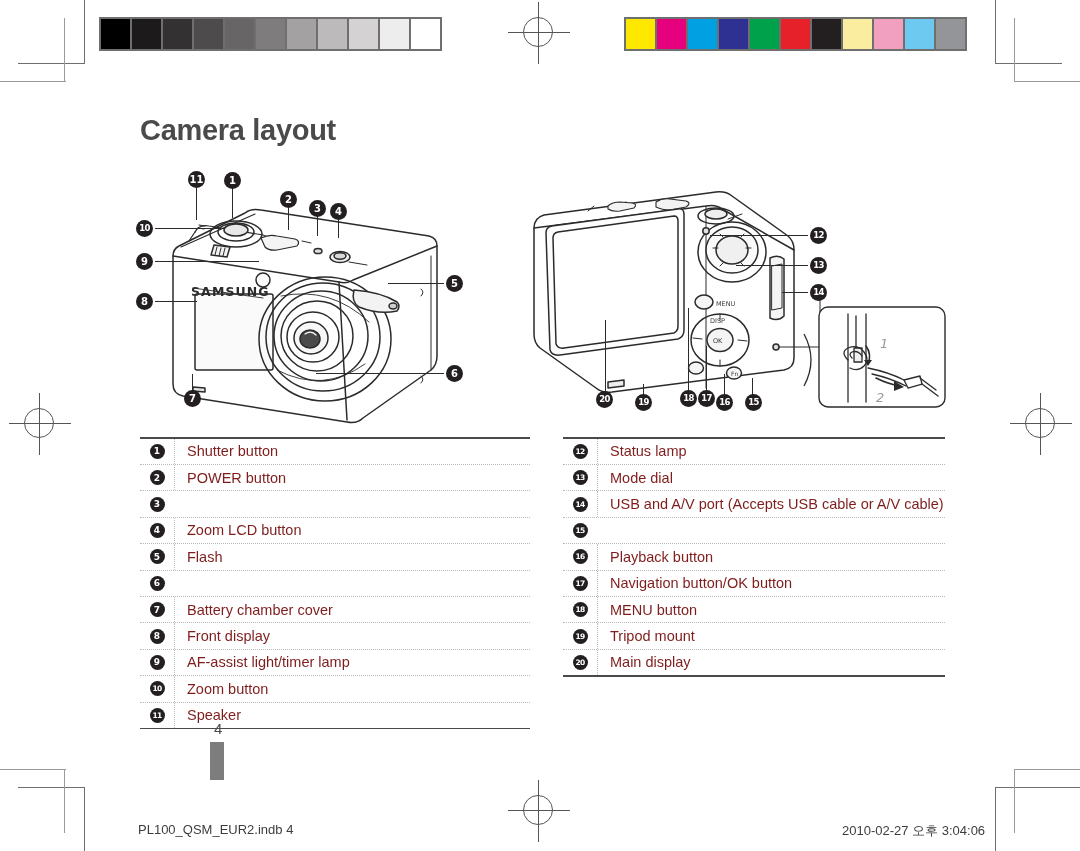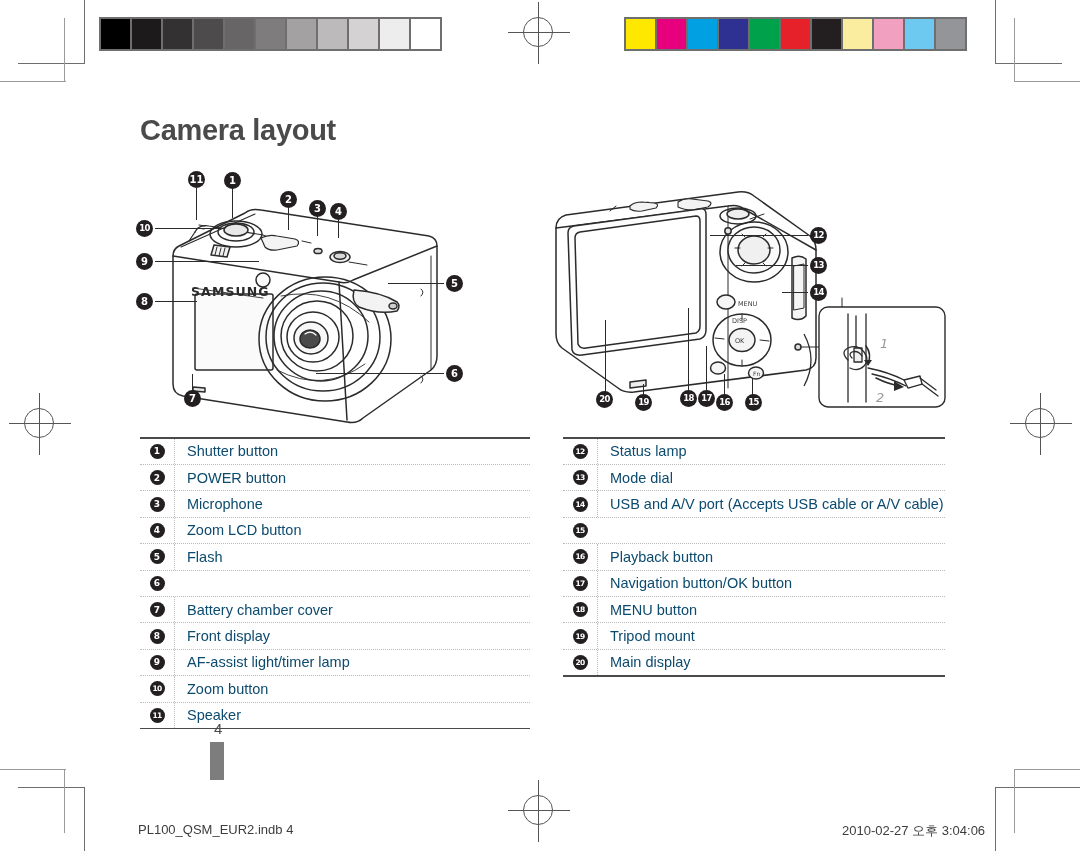--- a/index.html
+++ b/index.html
@@ -77,21 +77,21 @@
   .lnum .cbs {
     width: 15px; height: 15px; border-radius: 50%;
     background: #231f20; color: #fff;
     font-size: 9px; font-weight: bold;
     display: flex; align-items: center; justify-content: center;
     font-family: "DejaVu Sans", sans-serif;
   }
   .lnum .cbs.wide { font-size: 7.5px; letter-spacing: -0.6px; }
   .ltext {
     flex: 1 1 auto;
-    font-size: 14.5px; color: #0c4a6e;
+    font-size: 14.5px; color: #7f1d1d;
     padding-left: 12px;
     border-left: 1px dotted #bdbdbd;
     height: 100%;
     display: flex; align-items: center;
     white-space: nowrap;
   }
 
   
   #pagenum {
     position: absolute; left: 214px; top: 720px;
@@ -300,21 +300,21 @@
   <div class="lead" style="left:316px;top:373px;width:128px;height:1.4px;"></div>
   <div class="cb" style="left:446px;top:365px;">
       <span>6</span>
     </div>
 
   <div class="lead" style="left:192px;top:374px;width:1.4px;height:17px;"></div>
   <div class="cb" style="left:184px;top:390px;">
       <span>7</span>
     </div>
 
-  <div class="illus" style="left:542px;top:180px;">
+  <div class="illus" style="left:520px;top:180px;">
     <svg width="320" height="230" viewBox="0 0 320 230" xmlns="http://www.w3.org/2000/svg">
       <g fill="none" stroke="#2b2b2b" stroke-width="1.5" stroke-linejoin="round" stroke-linecap="round">
 
         <path d="M14 48 Q14 38 24 35 L196 12 Q206 11 212 16 L268 56 Q274 61 274 70 L274 178 Q274 188 264 190 L92 212 Q82 213 76 208 L20 168 Q14 163 14 154 Z" fill="#ffffff"></path>
 
         <path d="M14 48 L186 26 Q196 24 202 29 L274 70"></path>
         <path d="M186 26 L186 208" stroke-width="1"></path>
 
         <path d="M68 31 L74 26 M96 26 L106 22" stroke-width="1"></path>
         <path d="M88 26 Q92 22 100 22 L112 23 Q118 24 114 28 L100 31 Q92 32 88 29 Z" fill="#f3f3f3" stroke-width="1.1"></path>
@@ -452,21 +452,20 @@
         <div class="lrow">
           <div class="lnum">
             <span class="cbs">2</span>
           </div>
           <div class="ltext">POWER button</div>
         </div>
         <div class="lrow">
           <div class="lnum">
             <span class="cbs">3</span>
           </div>
-          <div class="ltext">Microphone</div>
         </div>
         <div class="lrow">
           <div class="lnum">
             <span class="cbs">4</span>
           </div>
           <div class="ltext">Zoom LCD button</div>
         </div>
         <div class="lrow">
           <div class="lnum">
             <span class="cbs">5</span>

